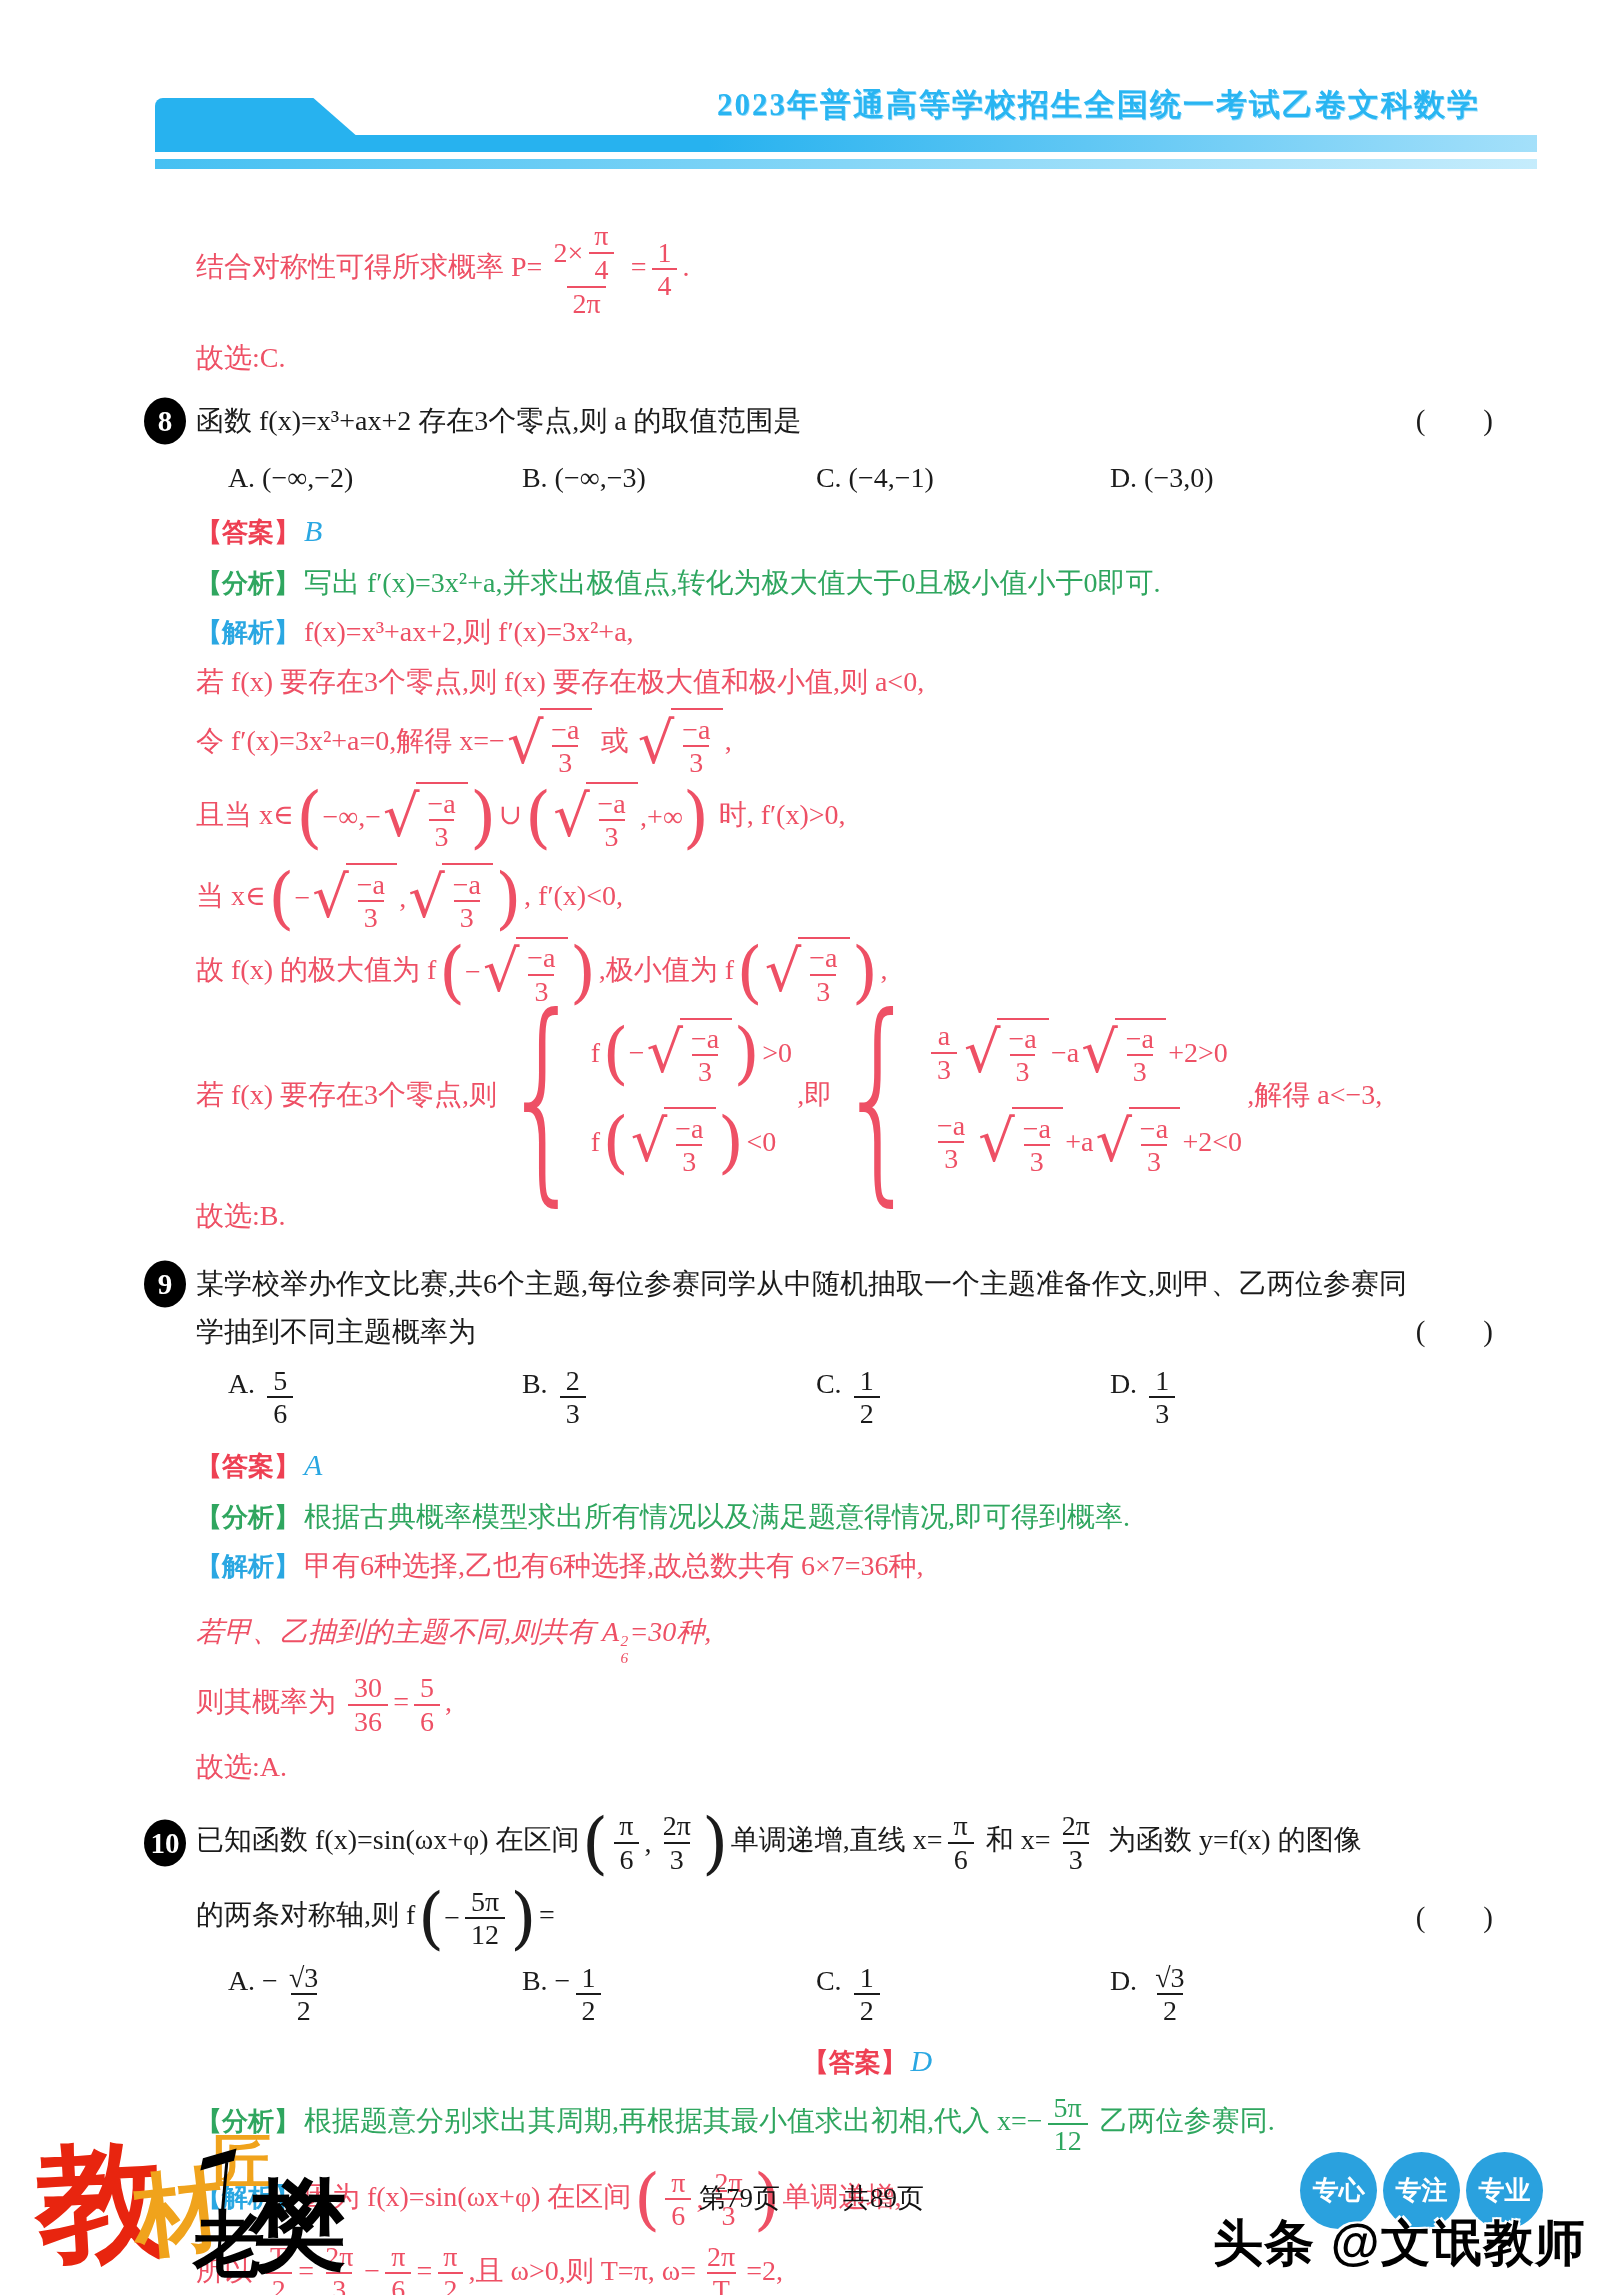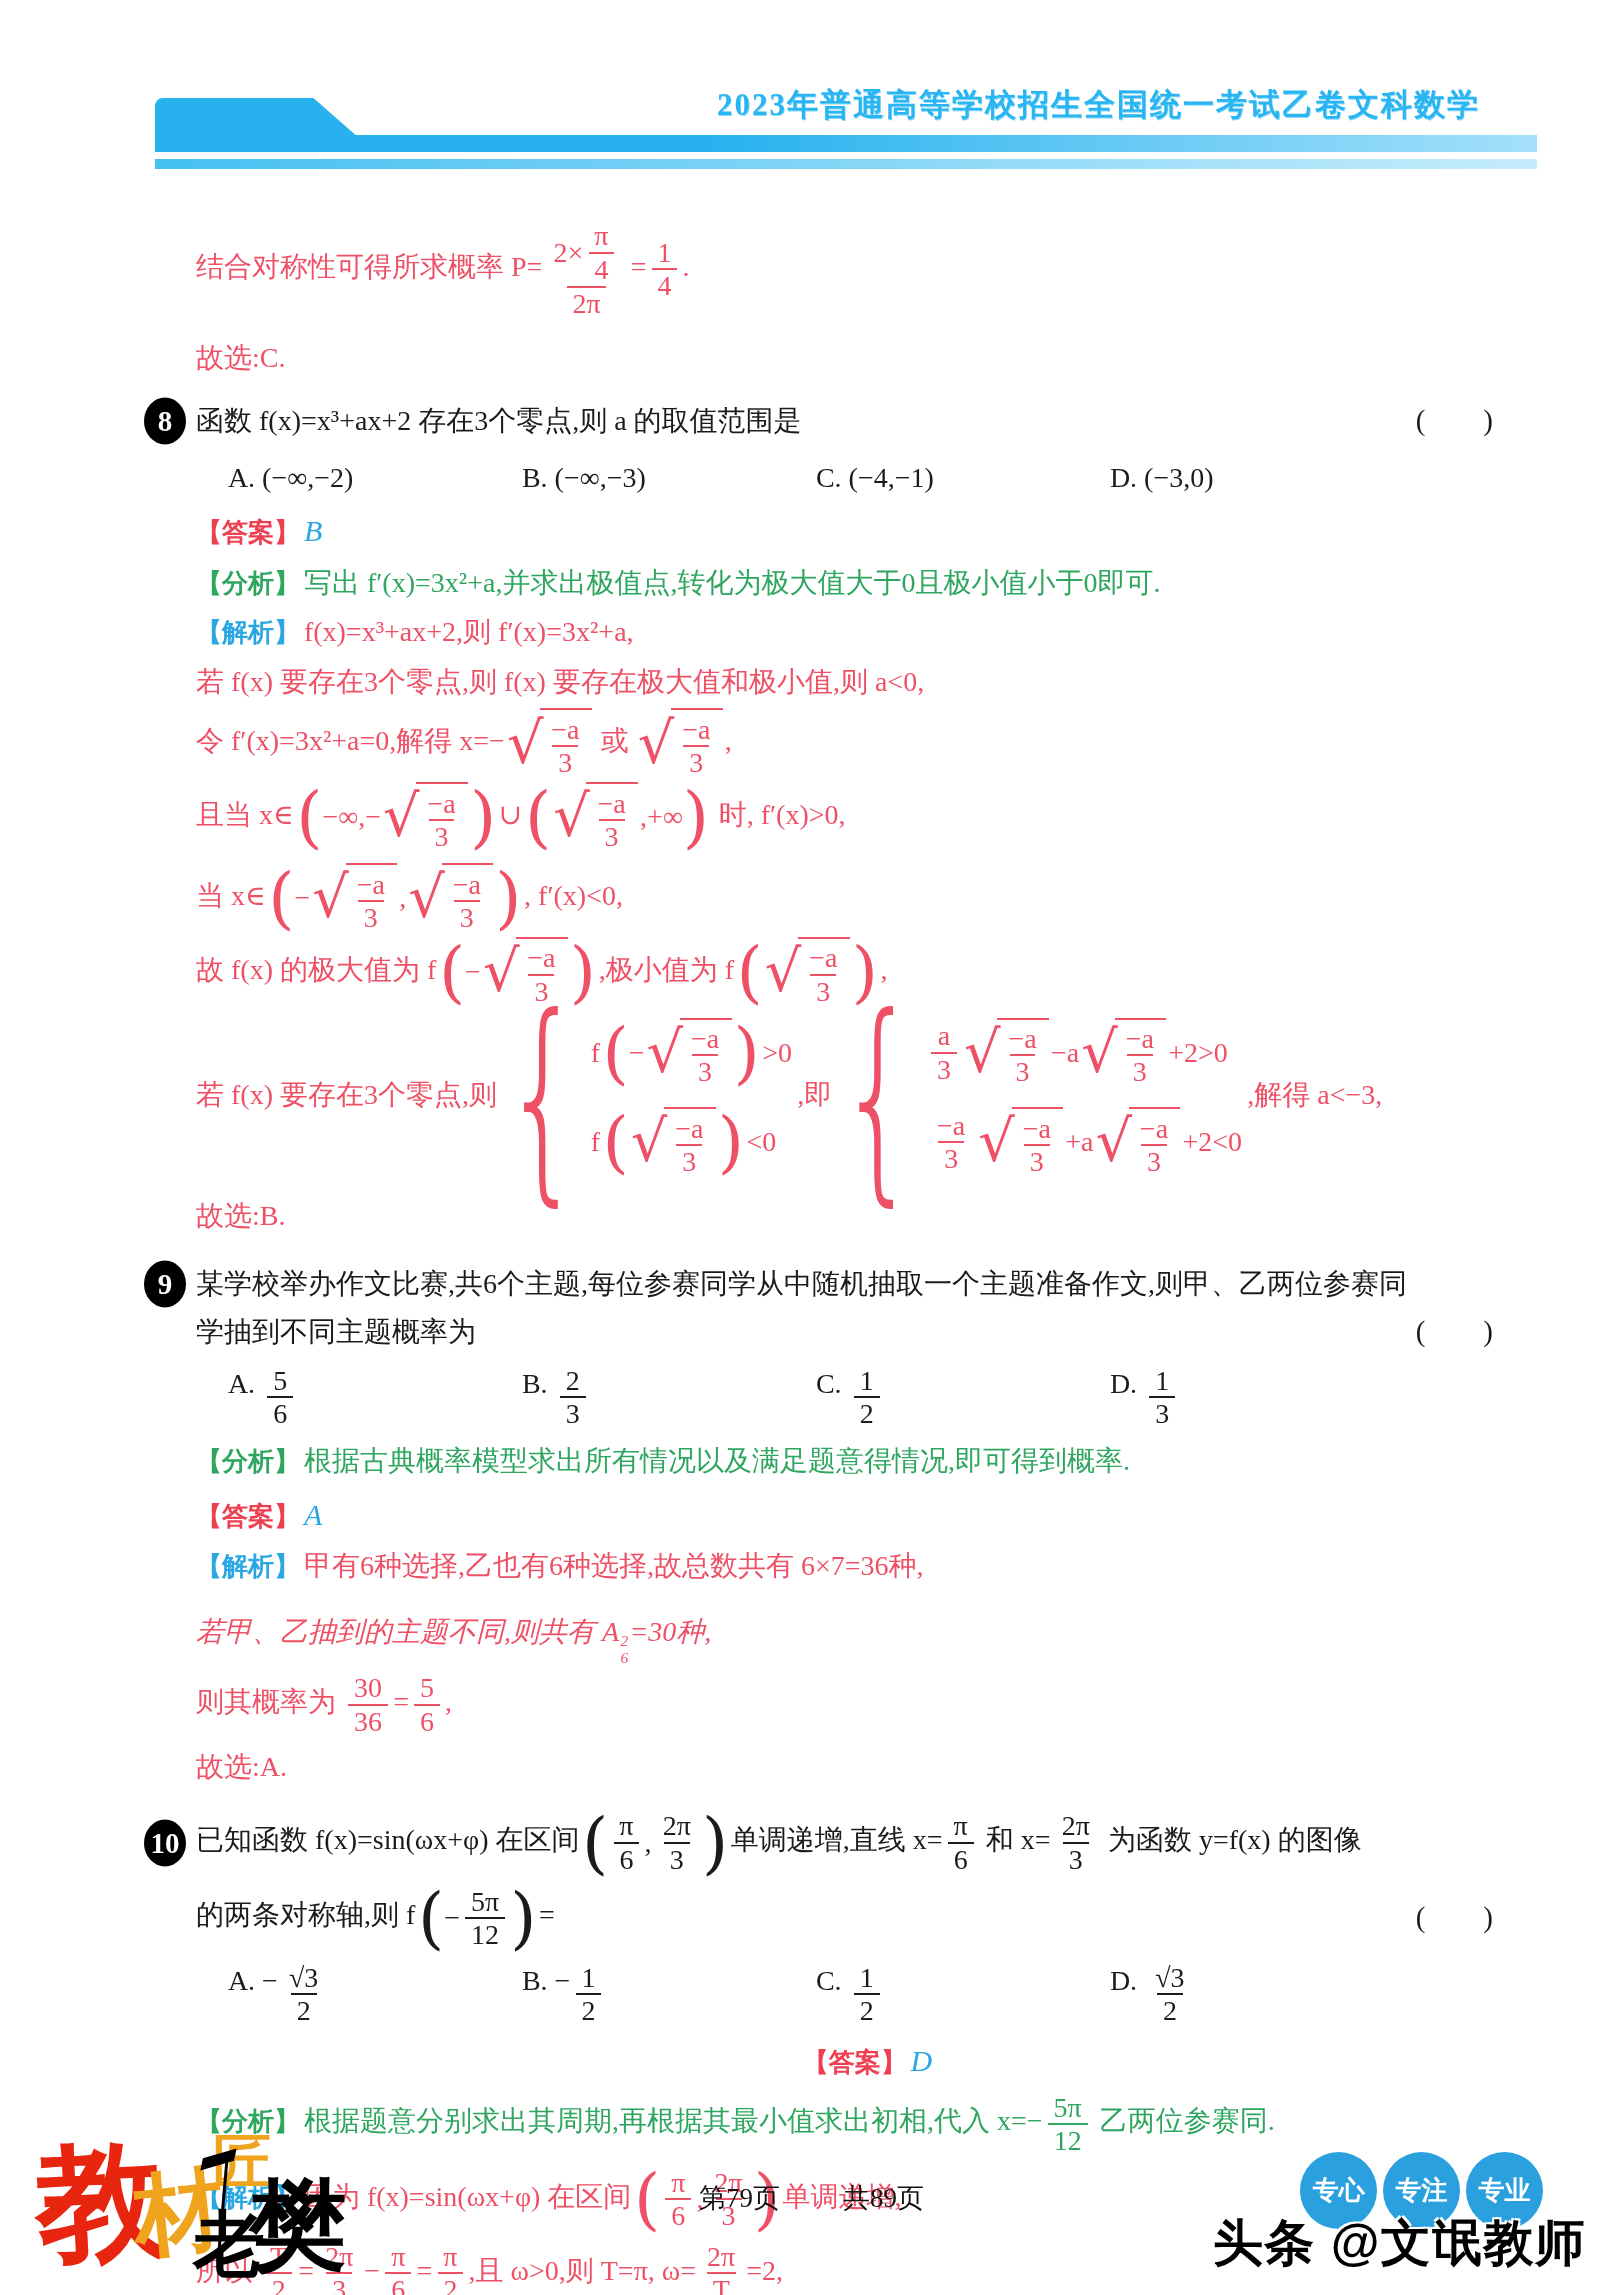--- a/index.html
+++ b/index.html
@@ -362,22 +362,22 @@
           </span>
         </span>
         <span class="opt">
           <span class="t">D. </span>
           <span class="frac">
             <span class="num">1</span>
             <span class="den">3</span>
           </span>
         </span>
       </div>
+      <div class="line ans" style="margin-top: 13px;"><span class="lab lab-answer">【答案】</span><span class="parts"><span class="t">A</span></span></div>
       <div class="line c-green" style="margin-top: 10.5px;"><span class="lab lab-analysis">【分析】</span><span class="parts"><span class="t">根据古典概率模型求出所有情况以及满足题意得情况,即可得到概率.</span></span></div>
-      <div class="line ans" style="margin-top: 13px;"><span class="lab lab-answer">【答案】</span><span class="parts"><span class="t">A</span></span></div>
       <div class="line c-red" style="margin-top: 9.2px;"><span class="lab lab-solution">【解析】</span><span class="parts"><span class="t">甲有6种选择,乙也有6种选择,故总数共有 6×7=36种,</span></span></div>
       <div class="line c-red" style="margin-top: 26px; font-style: italic;"><span class="parts"><span class="t">若甲、乙抽到的主题不同,则共有 A</span><span class="ss">
             <span class="s1">2</span>
             <span class="s2">6</span>
           </span><span class="t">=30种,</span></span></div>
       <div class="line c-red" style="margin-top: 5.2px;"><span class="parts"><span class="t">则其概率为 </span><span class="frac">
             <span class="num">30</span>
             <span class="den">36</span>
           </span><span class="t">=</span><span class="frac">
             <span class="num">5</span>

